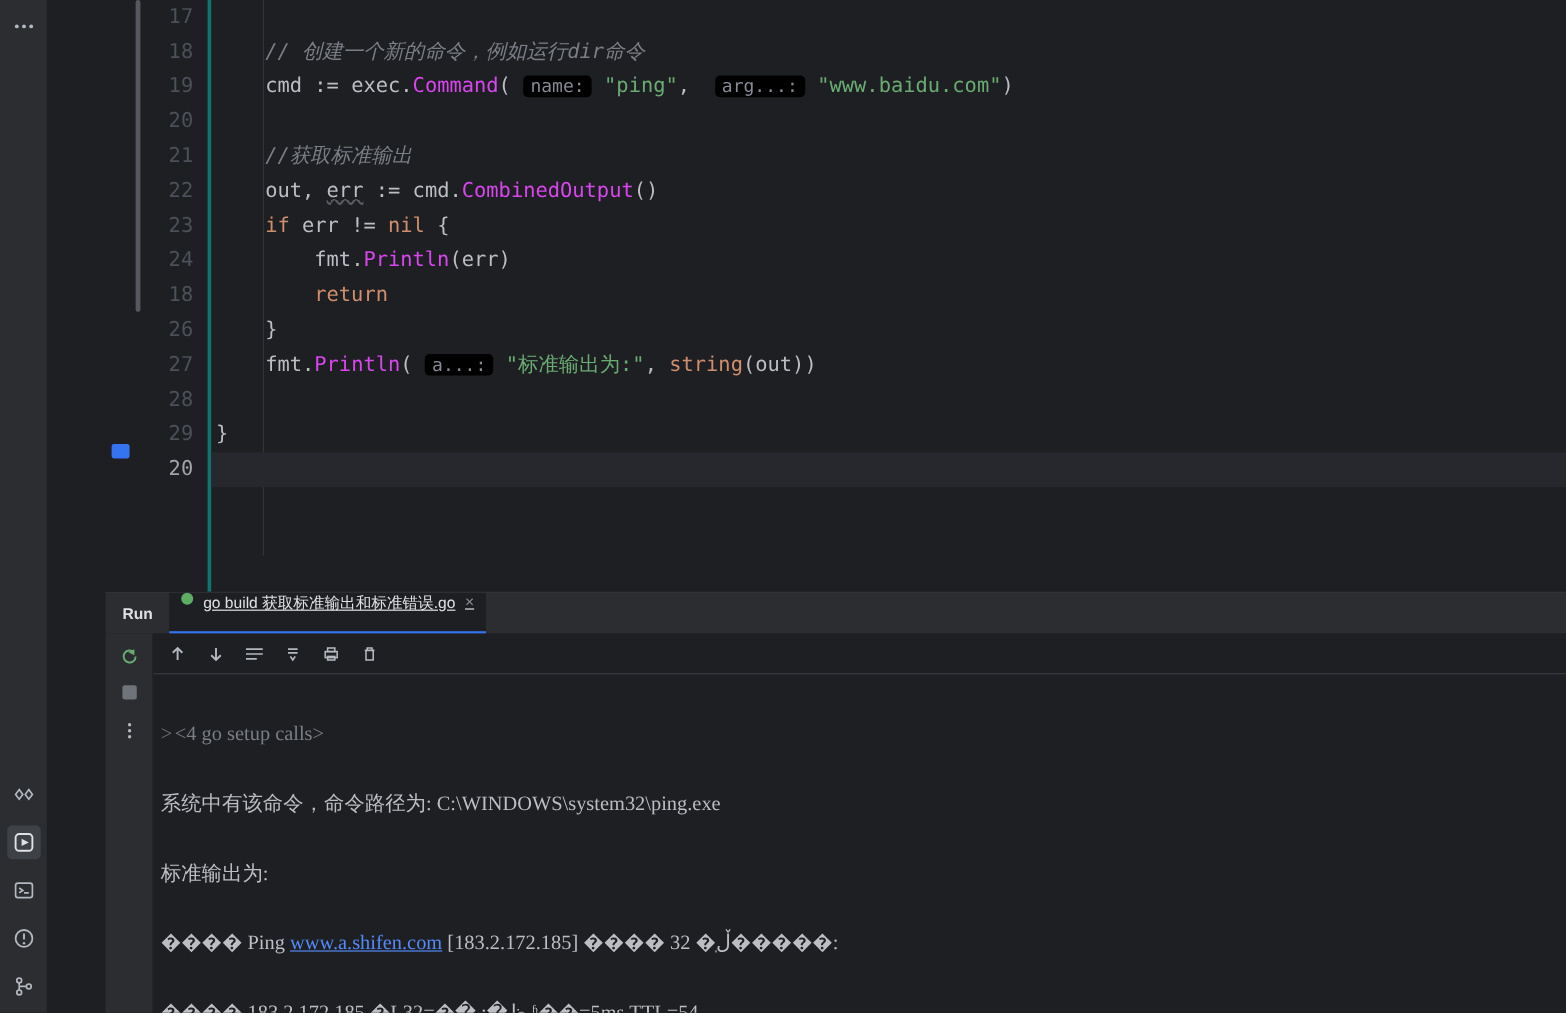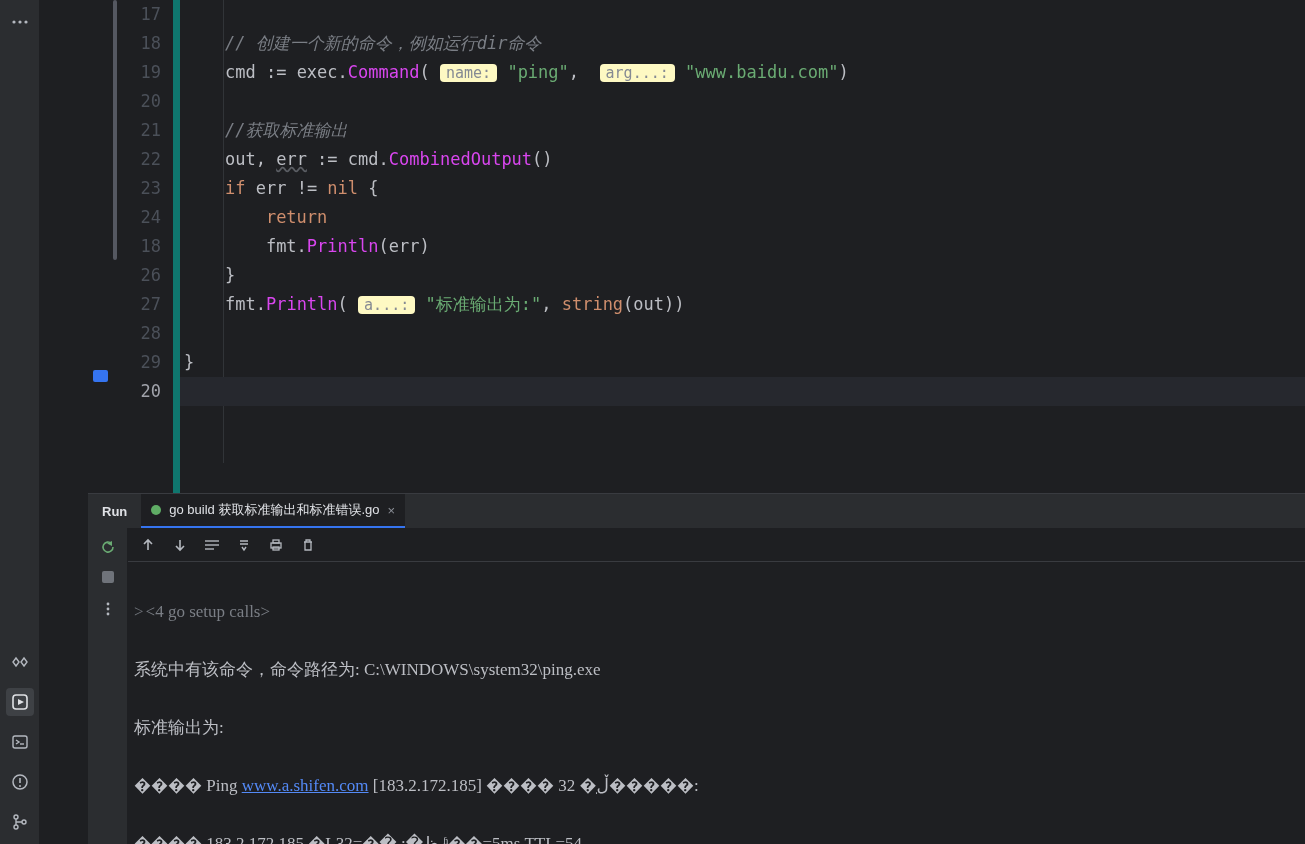--- a/index.html
+++ b/index.html
@@ -10,38 +10,38 @@
   .ts-icon { width: 28px; height: 28px; display: flex; align-items: center; justify-content: center; color: #b4b8bf; border-radius: 4px; cursor: pointer; }
   .ts-icon.selected { background: #3e4145; }
   .main { flex: 1; display: flex; flex-direction: column; }
   .editor-region { flex: 0 0 493px; display: flex; background: #1e1f22; position: relative; }
   .markers { width: 25px; background: #1e1f22; position: relative; }
   .marker-aqua { position:absolute; left:5px; top:370px; width:15px; height:12px; background:#3574f0; border-radius:2px;}
   .gutter { width: 60px; background: #1e1f22; text-align: right; color: #4b5059; font-size: 17px; line-height: 29px; padding-right: 12px; user-select: none; position:relative; }
   .gutter-scrollband { position:absolute; left:0; top:0; width:4px; height:260px; background:#555861; border-radius:2px;}
   .gutter .ln { height:29px; }
   .gutter .ln.active { color:#a1a3ab; }
-  .code-wrap { flex:1; position:relative; border-left: 7px solid #0f766e; }
+  .code-wrap { flex:1; position:relative; border-left: 3px solid #0f766e; }
   .indent-guide { position:absolute; top:0; bottom:30px; border-left:1px solid #313438; }
   .code-line { height:29px; line-height:29px; font-size:17px; white-space:pre; padding-left:4px; position:relative; }
   .code-line.hl { background:#26282e; }
   .tok-comment { color:#7a7e85; font-style: italic; }
   .tok-kw { color:#cf8e6d; }
   .tok-funcCall { color:#d946ef; }
   .tok-id { color:#bcbec4; }
   .tok-str { color:#6aab73; }
   .tok-op { color:#bcbec4; }
   .tok-par { color:#bcbec4; }
   .tok-brace { color:#bcbec4; }
   .tok-err { color:#bcbec4; text-decoration: underline wavy #5a5d63; }
-  .hint { background:#fef9c3; color:#858a93; border-radius:4px; padding:0 6px; font-size:15px; }
+  .hint { background:#000000; color:#858a93; border-radius:4px; padding:0 6px; font-size:15px; }
   .run-panel { flex:1; display:flex; flex-direction:column; background:#1e1f22; border-top:1px solid #393b40;}
   .run-header { height:34px; display:flex; align-items:stretch; background:#2b2d30; font-family: -apple-system, "Segoe UI", sans-serif; font-size:13px; }
   .run-label { padding:0 14px; display:flex; align-items:center; color:#dfe1e5; font-weight:600;}
-  .run-tab { display:flex; align-items:center; gap:8px; padding:0 10px; background:#1e1f22; border-bottom:2px solid #3574f0; color:#dfe1e5; }
+  .run-tab { display:flex; align-items:flex-start; gap:8px; padding:0 10px; background:#1e1f22; border-bottom:2px solid #3574f0; color:#dfe1e5;text-decoration:underline; }
   .run-tab .dot { width:10px; height:10px; border-radius:50%; background:#5fad65;}
   .run-tab .close { color:#8b8f97; cursor:pointer; }
   .run-body { flex:1; display:flex; }
   .run-toolbar-left { width:40px; background:#2b2d30; display:flex; flex-direction:column; align-items:center; padding-top:6px; gap:4px; border-right:1px solid #1e1f22;}
   .run-toolbar-left .rt-icon { width:26px; height:26px; display:flex; align-items:center; justify-content:center; color:#b4b8bf; cursor:pointer; border-radius:4px;}
   .run-toolbar-top { height:34px; display:flex; align-items:center; gap:12px; padding:0 10px; border-bottom:1px solid #393b40; background:#1e1f22;}
   .run-toolbar-top .rt-icon { width:20px; height:20px; display:flex; align-items:center; justify-content:center; color:#b4b8bf; cursor:pointer;}
   .run-content { flex:1; display:flex; flex-direction:column; }
   .console { flex:1; padding: 6px 6px; font-size:17px; line-height:29px; color:#bcbec4; white-space:pre; overflow:hidden; position:relative;}
   .console .row { height:29px;font-family:Liberation Serif, serif; }
@@ -125,22 +125,22 @@
       </div>
       <div class="code-wrap">
         <div class="indent-guide" style="left:43px;"></div>
         <div class="code-line"></div>
         <div class="code-line">    <span class="tok-comment">// 创建一个新的命令，例如运行dir命令</span></div>
         <div class="code-line">    <span class="tok-id">cmd</span><span class="tok-op"> := </span><span class="tok-id">exec</span><span class="tok-op">.</span><span class="tok-funcCall">Command</span><span class="tok-par">(</span> <span class="hint">name:</span> <span class="tok-str">"ping"</span><span class="tok-op">, </span> <span class="hint">arg...:</span> <span class="tok-str">"www.baidu.com"</span><span class="tok-par">)</span></div>
         <div class="code-line"></div>
         <div class="code-line">    <span class="tok-comment">//获取标准输出</span></div>
         <div class="code-line">    <span class="tok-id">out</span><span class="tok-op">, </span><span class="tok-err">err</span><span class="tok-op"> := </span><span class="tok-id">cmd</span><span class="tok-op">.</span><span class="tok-funcCall">CombinedOutput</span><span class="tok-par">()</span></div>
         <div class="code-line">    <span class="tok-kw">if</span><span> </span><span class="tok-id">err</span><span class="tok-op"> != </span><span class="tok-kw">nil</span><span class="tok-brace"> {</span></div>
+        <div class="code-line">        <span class="tok-id">fmt</span><span class="tok-op">.</span><span class="tok-funcCall">Println</span><span class="tok-par">(</span><span class="tok-id">err</span><span class="tok-par">)</span></div>
         <div class="code-line">        <span class="tok-kw">return</span></div>
-        <div class="code-line">        <span class="tok-id">fmt</span><span class="tok-op">.</span><span class="tok-funcCall">Println</span><span class="tok-par">(</span><span class="tok-id">err</span><span class="tok-par">)</span></div>
         <div class="code-line">    <span class="tok-brace">}</span></div>
         <div class="code-line">    <span class="tok-id">fmt</span><span class="tok-op">.</span><span class="tok-funcCall">Println</span><span class="tok-par">(</span> <span class="hint">a...:</span> <span class="tok-str">"标准输出为:"</span><span class="tok-op">, </span><span class="tok-kw">string</span><span class="tok-par">(</span><span class="tok-id">out</span><span class="tok-par">)</span><span class="tok-par">)</span></div>
         <div class="code-line"></div>
         <div class="code-line"><span class="tok-brace">}</span></div>
         <div class="code-line hl"></div>
       </div>
     </div>
 
     <div class="run-panel">
       <div class="run-header">

